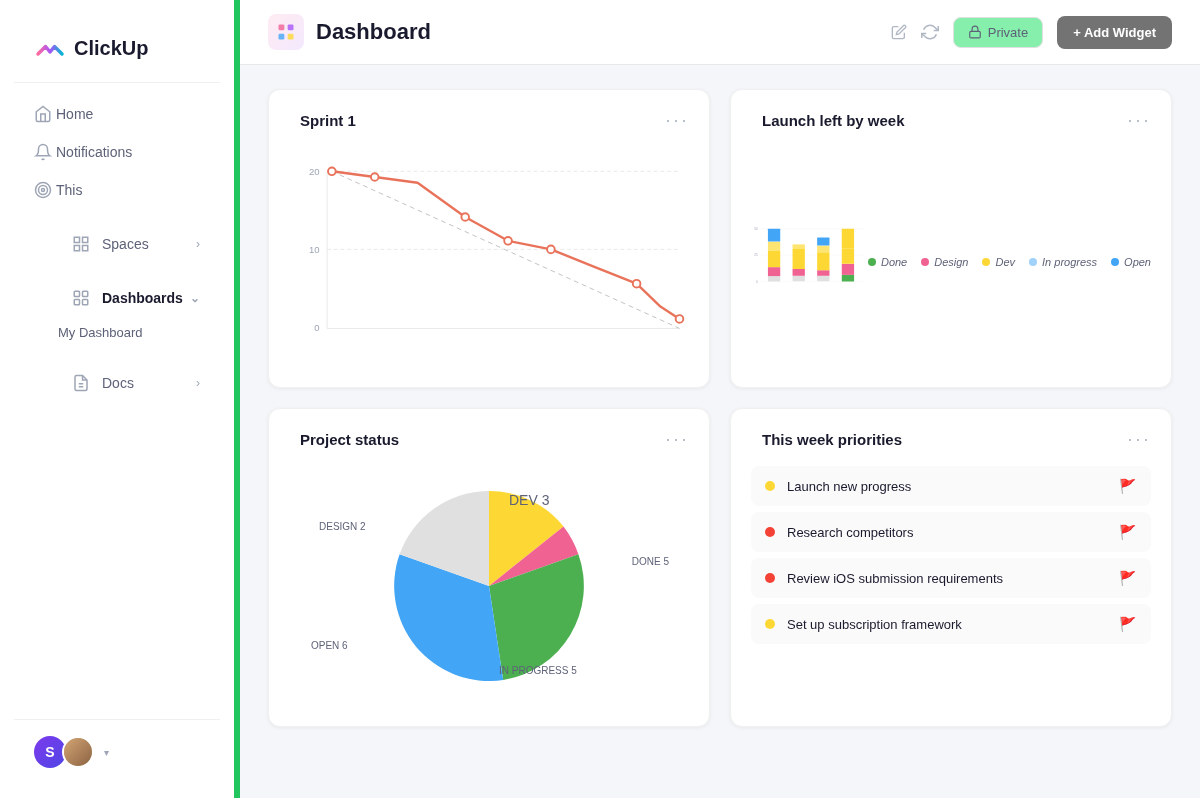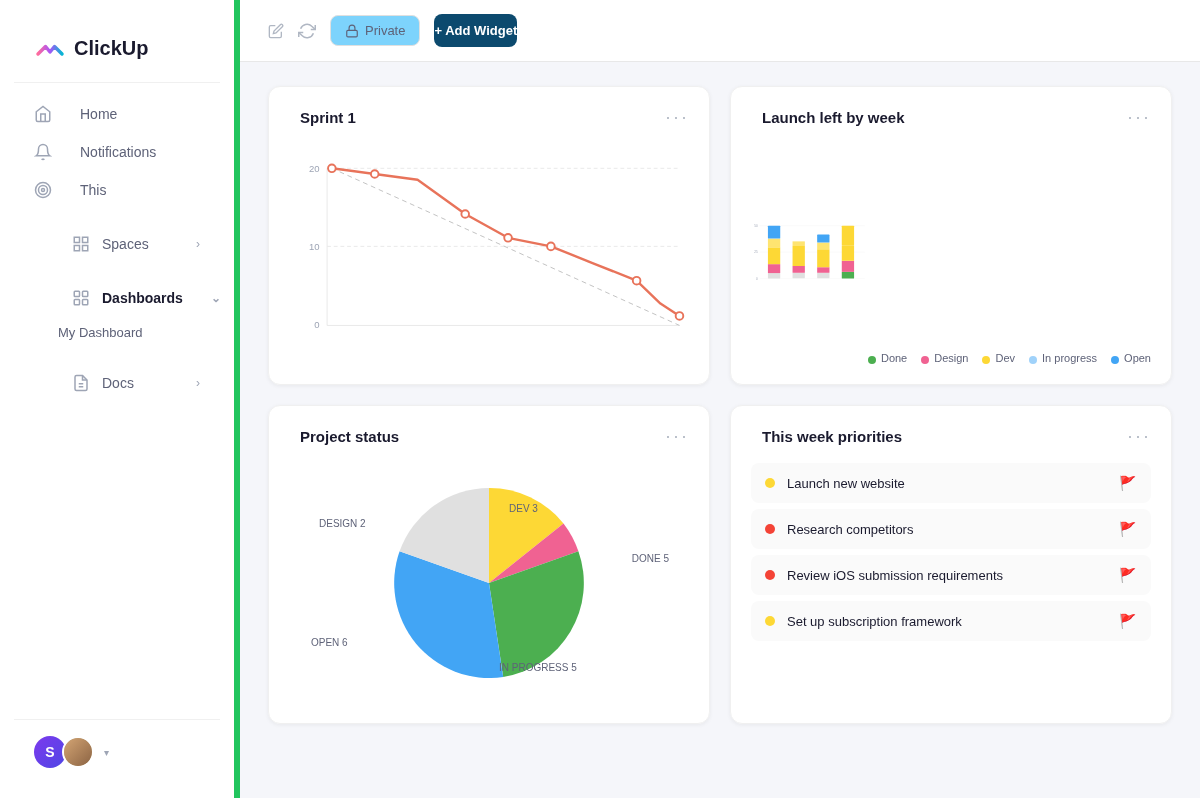--- a/index.html
+++ b/index.html
@@ -11,21 +11,21 @@
       display: flex; flex-direction: column; padding: 14px; height: 100vh;
     }
     .sidebar-logo {
       padding: 18px 20px; display: flex; align-items: center; gap: 8px;
       border-bottom: 1px solid #f0f0f0;
     }
     .logo-icon { width: 32px; height: 32px; }
     .logo-text { font-size: 20px; font-weight: 700; color: #1a1a2e; }
     .sidebar-nav { flex: 1; padding: 12px 0; overflow-y: auto; }
     .nav-item {
-      display: flex; align-items: center; gap: 28px; padding: 10px 20px;
+      display: flex; align-items: center; gap: 4px; padding: 10px 20px;
       cursor: pointer; color: #5e6278; font-size: 14px; font-weight: 500;
       transition: background 0.15s;
     }
     .nav-item .nav-icon { width: 18px; height: 18px; display: flex; align-items: center; justify-content: center; color: #9ea5b5; }
     .nav-item.has-arrow { justify-content: space-between; margin-left: 38px; }
     .nav-item.has-arrow .nav-left { display: flex; align-items: center; gap: 12px; }
     .nav-item .arrow { font-size: 12px; color: #9ea5b5; }
     .nav-spacer { height: 16px; }
     .nav-item.active { color: #1a1a2e; font-weight: 600; }
     .nav-sub-item {
@@ -51,27 +51,27 @@
     .header-left { display: flex; align-items: center; gap: 12px; }
     .header-icon-box {
       width: 36px; height: 36px; background: linear-gradient(135deg, #ff6b9d22, #a855f722);
       border-radius: 8px; display: flex; align-items: center; justify-content: center;
     }
     .header-icon-box svg { width: 20px; height: 20px; }
     .header-title { font-size: 22px; font-weight: 700; color: #1a1a2e; }
     .header-right { display: flex; align-items: center; gap: 14px; }
     .header-btn {
       display: flex; align-items: center; gap: 6px; padding: 7px 14px;
-      border: 1px solid #e0e0e0; border-radius: 8px; background: #7dd3fc;
+      border: 1px solid #e0e0e0; border-radius: 8px; background: #86efac;
       cursor: pointer; font-size: 13px; color: #5e6278;
     }
     .header-btn svg { width: 14px; height: 14px; }
     .add-widget-btn {
-      background: #0c4a6e; color: #fff; border: none; border-radius: 8px;
-      padding: 9px 0; font-size: 13px; font-weight: 600; cursor: pointer;
+      background: #737373; color: #fff; border: none; border-radius: 8px;
+      padding: 9px 16px; font-size: 13px; font-weight: 600; cursor: pointer;
       display: flex; align-items: center; gap: 6px;
     }
     .refresh-icon { width: 18px; height: 18px; color: #9ea5b5; cursor: pointer; }
     .pencil-icon { width: 16px; height: 16px; color: #9ea5b5; cursor: pointer; }
 
     
     .dashboard-content { flex: 1; overflow-y: auto; padding: 24px 28px; }
     .dashboard-grid { display: grid; grid-template-columns: 1fr 1fr; gap: 20px; }
     .widget-card {
       background: #fff; border-radius: 12px; padding: 20px;
@@ -82,21 +82,21 @@
     .widget-menu { color: #b0b7c3; cursor: pointer; font-size: 18px; letter-spacing: 2px; }
 
     
     .sprint-chart { position: relative; height: 220px; }
     .sprint-svg { width: 100%; height: 100%; }
 
     
     .bar-chart-container { height: 220px; display: flex; flex-direction: row; }
     .bar-chart-area { flex: 1; position: relative; }
     .chart-legend { display: flex; gap: 14px; flex-wrap: wrap; margin-top: 10px; }
-    .legend-item { display: flex; align-items: flex-end; gap: 5px; font-size: 11px; color: #5e6278; }
+    .legend-item { display: flex; align-items: center; gap: 5px; font-size: 11px; color: #5e6278; font-style: italic; }
     .legend-dot { width: 8px; height: 8px; border-radius: 50%; }
 
     
     .pie-chart-container { height: 240px; position: relative; display: flex; align-items: center; justify-content: center; }
 
     
     .priority-list { display: flex; flex-direction: column; gap: 2px; }
     .priority-item {
       display: flex; align-items: center; justify-content: space-between;
       padding: 12px 14px; border-radius: 8px; background: #fafafa; margin-bottom: 4px;
@@ -217,20 +217,31 @@
     <div class="avatar-photo">
       <div class="avatar-photo-inner"></div>
     </div>
     <span class="footer-arrow">▾</span>
   </div>
 </aside>
 
 <main class="main">
 
   <header class="header">
+    <div class="header-left">
+      <div class="header-icon-box">
+        <svg width="20" height="20" viewBox="0 0 24 24" fill="none">
+          <rect x="3" y="3" width="7" height="7" rx="1.5" fill="#f06292" opacity="0.8"></rect>
+          <rect x="14" y="3" width="7" height="7" rx="1.5" fill="#a855f7" opacity="0.8"></rect>
+          <rect x="3" y="14" width="7" height="7" rx="1.5" fill="#42a5f5" opacity="0.8"></rect>
+          <rect x="14" y="14" width="7" height="7" rx="1.5" fill="#fdd835" opacity="0.8"></rect>
+        </svg>
+      </div>
+      <h1 class="header-title">Dashboard</h1>
+    </div>
     <div class="header-right">
       <svg class="pencil-icon" viewBox="0 0 24 24" fill="none" stroke="#b0b7c3" stroke-width="2">
           <path d="M11 4H4a2 2 0 00-2 2v14a2 2 0 002 2h14a2 2 0 002-2v-7"></path>
           <path d="M18.5 2.5a2.121 2.121 0 013 3L12 15l-4 1 1-4 9.5-9.5z"></path>
         </svg>
       <svg class="refresh-icon" viewBox="0 0 24 24" fill="none" stroke="#b0b7c3" stroke-width="2">
           <polyline points="23 4 23 10 17 10"></polyline>
           <polyline points="1 20 1 14 7 14"></polyline>
           <path d="M3.51 9a9 9 0 0114.85-3.36L23 10M1 14l4.64 4.36A9 9 0 0020.49 15"></path>
         </svg>
@@ -359,39 +370,39 @@
 
             <path d="M0,0 L74.5,-59.6 A95,95 0 0,1 89.4,-31.7 Z" fill="#f06292"></path>
 
             <path d="M0,0 L89.4,-31.7 A95,95 0 0,1 14.2,93.9 Z" fill="#4caf50"></path>
 
             <path d="M0,0 L14.2,93.9 A95,95 0 0,1 -89.4,-31.7 Z" fill="#42a5f5"></path>
 
             <path d="M0,0 L-89.4,-31.7 A95,95 0 0,1 0,-95 Z" fill="#e0e0e0"></path>
           </svg>
 
-          <div style="position:absolute; top:40px; left:50%; transform:translateX(20px); font-size:10px; color:#5e6278; white-space:nowrap;">DEV 3</div>
+          <div style="position:absolute; top:26px; left:50%; transform:translateX(20px); font-size:14px; color:#5e6278; white-space:nowrap;">DEV 3</div>
           <div style="position:absolute; top:55px; left:30px; font-size:10px; color:#5e6278; white-space:nowrap;">DESIGN 2</div>
           <div style="position:absolute; bottom:55px; left:22px; font-size:10px; color:#5e6278; white-space:nowrap;">OPEN 6</div>
           <div style="position:absolute; bottom:30px; left:50%; transform:translateX(10px); font-size:10px; color:#5e6278; white-space:nowrap;text-align:right;">IN PROGRESS 5</div>
           <div style="position:absolute; top:50%; right:20px; transform:translateY(-30px); font-size:10px; color:#5e6278; white-space:nowrap;">DONE 5</div>
         </div>
       </div>
 
       <div class="widget-card">
         <div class="widget-header">
           <span class="widget-title">This week priorities</span>
           <span class="widget-menu">···</span>
         </div>
         <div class="priority-list">
 
           <div class="priority-item">
             <div class="priority-left">
               <div class="priority-dot" style="background:#fdd835"></div>
-              <span class="priority-text">Launch new website</span>
+              <span class="priority-text">Launch new progress</span>
             </div>
             <span style="color:#f44336; font-size:14px;">🚩</span>
           </div>
 
           <div class="priority-item">
             <div class="priority-left">
               <div class="priority-dot" style="background:#f44336"></div>
               <span class="priority-text">Research competitors</span>
             </div>
             <span style="color:#f44336; font-size:14px;">🚩</span>

